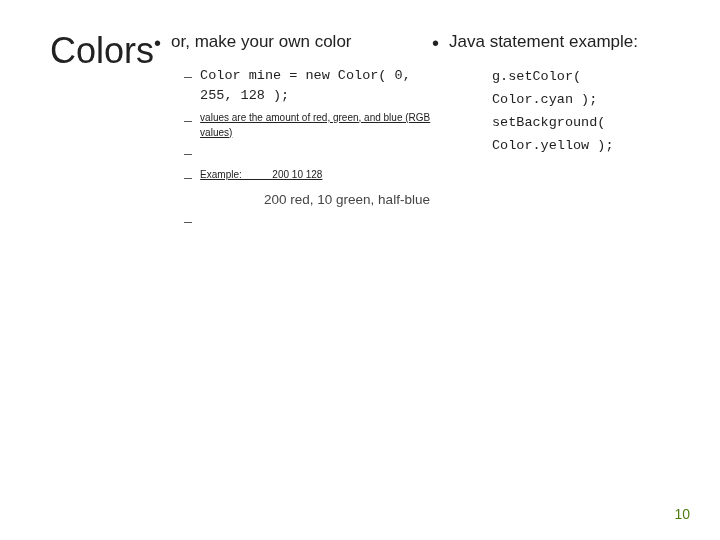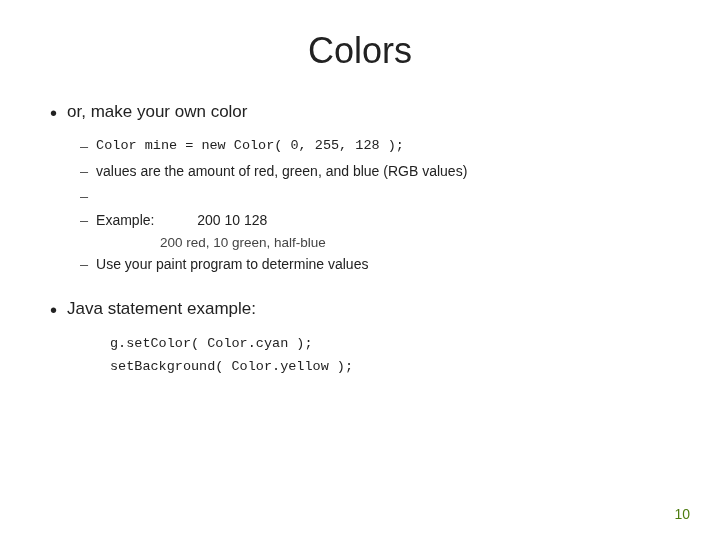--- a/index.html
+++ b/index.html
@@ -15,21 +15,21 @@
       font-family: Arial, Helvetica, sans-serif;
       overflow: hidden;
       position: relative;
     }
 
     .page {
       width: 720px;
       height: 521px;
       padding: 30px 50px;
       display: flex;
-      flex-direction: column;
+      flex-direction: row;
     }
 
     .title {
       text-align: center;
       font-size: 36px;
       font-weight: normal;
       color: #222;
       margin-bottom: 28px;
     }
 
@@ -75,21 +75,22 @@
       color: #555;
       font-size: 14.5px;
     }
 
     .code {
       font-family: 'Courier New', Courier, monospace;
       font-size: 13.5px;
     }
 
     .sub-item-text {
-      font-size: 14px;
+      font-size: 10px;
+      text-decoration: underline;
     }
 
     .indent-block {
       margin-left: 80px;
       font-size: 13.5px;
       color: #444;
       margin-top: 1px;
       margin-bottom: 4px;
     }
 
@@ -142,21 +143,20 @@
         <span class="dash">–</span>
         <span class="sub-item-text">Example:&nbsp;&nbsp;&nbsp;&nbsp;&nbsp;&nbsp;&nbsp;&nbsp;&nbsp;&nbsp; 200  10  128</span>
       </div>
 
       <div class="indent-block">
         <span>200 red, 10 green, half-blue</span>
       </div>
 
       <div class="sub-item">
         <span class="dash">–</span>
-        <span class="sub-item-text">Use your paint program to determine values</span>
       </div>
 
     </div>
   </div>
 
   <div class="bullet-section">
     <div class="bullet-item">
       <span class="bullet-dot">•</span>
       <span class="bullet-text">Java statement example:</span>
     </div>

